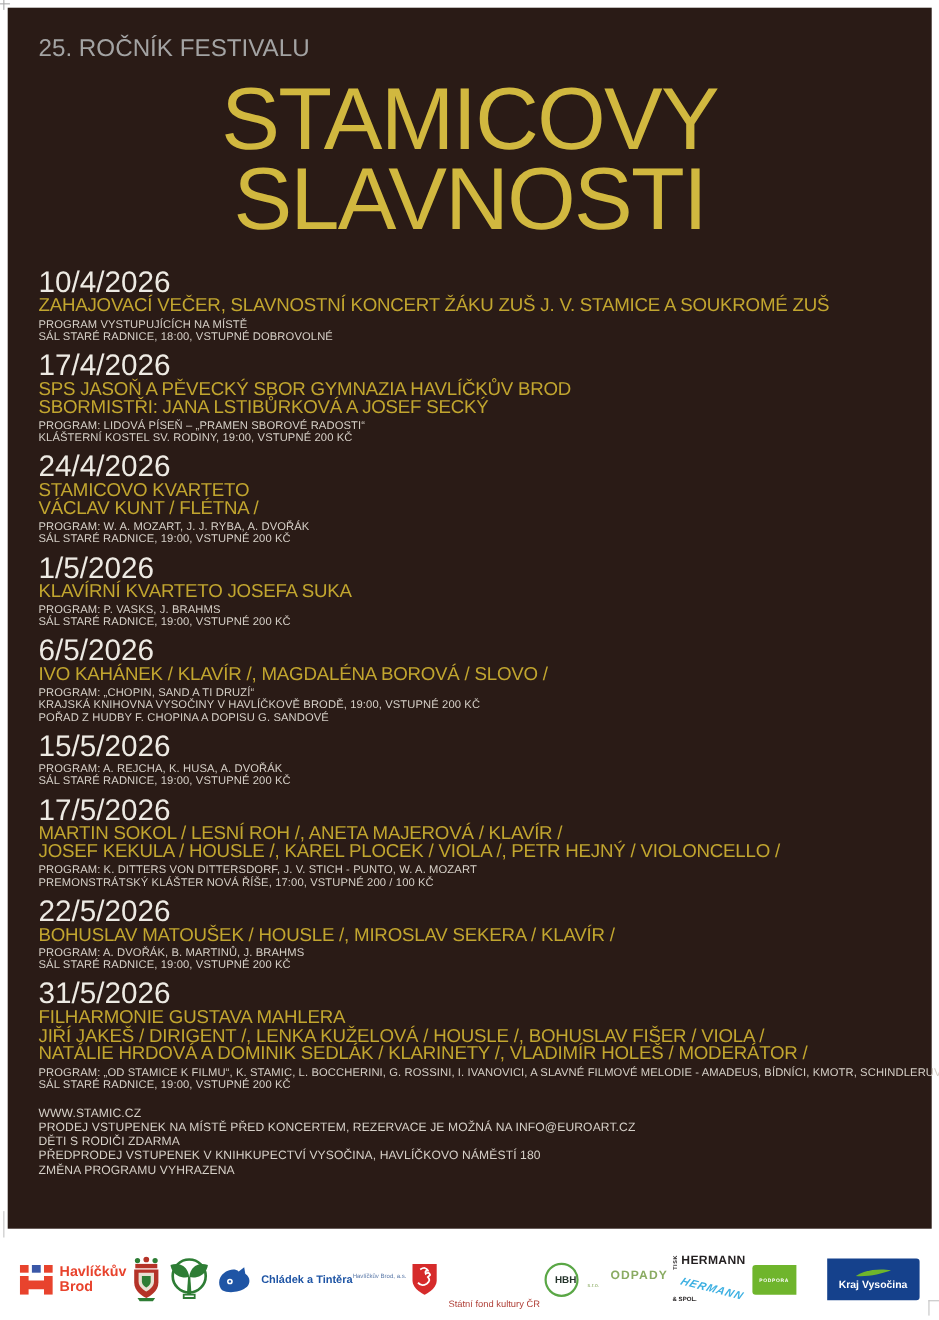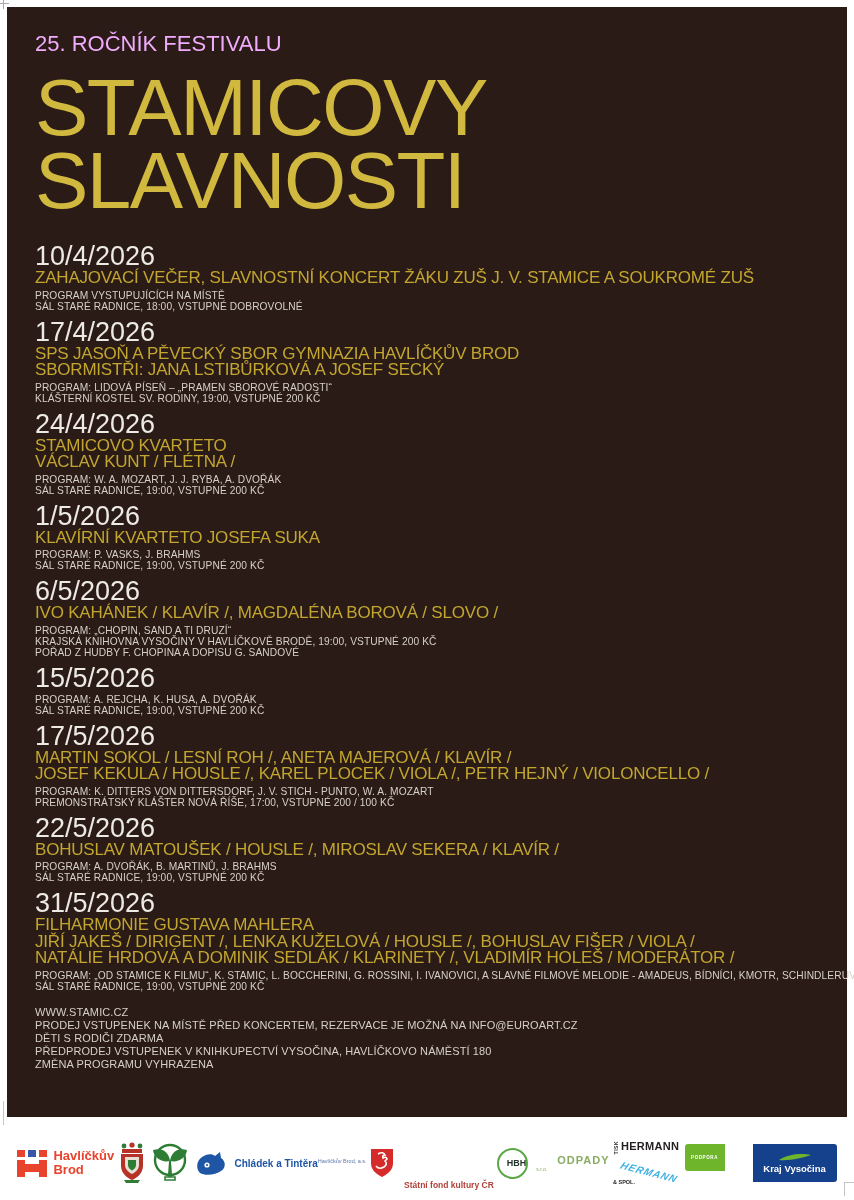--- a/index.html
+++ b/index.html
@@ -9,25 +9,25 @@
   }
   .poster {
     position:absolute; left:7px; top:7px; width:840px; height:1110px;
     background:#2a1b16; box-sizing:border-box; padding:24px 28px 0 28px;
   }
   .organizer {
     color:#e9e5df; font-size:12.5px; line-height:15px; letter-spacing:0.2px;
     margin-bottom:13px; white-space:nowrap;
   }
   .edition {
-    color:#f0abfc; font-size:22px; line-height:26px; margin-bottom:14px; white-space:nowrap;
+    color:#a3a3a3; font-size:22px; line-height:26px; margin-bottom:14px; white-space:nowrap;
   }
   .main-title {
     color:#d1b83f; font-size:80px; line-height:73px; letter-spacing:-1.5px;
-    margin-bottom:26px; font-weight:400;
+    margin-bottom:26px; font-weight:400;text-align:center;
   }
   .event { margin-bottom:7px; }
   .event-date {
     color:#edeae3; font-size:27px; line-height:26px; margin-bottom:1px; white-space:nowrap;
   }
   .event-title {
     color:#c2a62f; font-size:17px; line-height:16.5px; white-space:nowrap; letter-spacing:-0.2px;
   }
   .event-details { margin-top:3px; }
   .event-detail {
@@ -55,21 +55,21 @@
     padding:0 14px; box-sizing:border-box;
   }
   .logo { display:flex; align-items:center; gap:6px; }
 
   .hb-name { color:#e8432d; font-weight:bold; font-size:13px; line-height:14px; }
 
   .chladek-text { display:flex; flex-direction:row; }
   .chladek-name { color:#1f55a5; font-weight:bold; font-size:10px; line-height:11px; }
   .chladek-sub { color:#5b79a8; font-size:5.5px; line-height:7px; }
 
-  .fond-label { color:#b04038; font-size:8.5px; font-weight:bold; margin-left:4px;margin-top:44px; }
+  .fond-label { color:#b04038; font-size:8.5px; font-weight:normal; margin-left:4px;margin-top:44px; }
 
   .hbh-circle {
     width:27px; height:27px; border:2px solid #5aa746; border-radius:50%;
     display:flex; align-items:center; justify-content:flex-end;
     color:#24332a; font-weight:bold; font-size:9px;
   }
   .hbh-right { display:flex; flex-direction:column; margin-left:2px; }
   .hbh-odpady { color:#8aab62; font-weight:bold; font-size:11px; letter-spacing:1px; line-height:11px;margin-left:21px; }
   .hbh-sro { color:#8aab62; font-size:5px; line-height:6px; }
 
@@ -80,21 +80,21 @@
     writing-mode:vertical-rl; transform:rotate(180deg); line-height:6px;
   }
   .hermann-name { color:#231f20; font-weight:bold; font-size:11px; line-height:11px; letter-spacing:0.3px; }
   .hermann-mirror {
     color:#29a8df; font-weight:bold; font-size:10px; font-style:italic;
     transform:rotate(14deg) skewX(-12deg); transform-origin:left top;
     margin:1px 0 0 10px; letter-spacing:1px; opacity:0.9; line-height:10px;
   }
   .hermann-spol { color:#231f20; font-weight:bold; font-size:5.5px; margin-top:2px; }
 
-  .logo-vysocina { display:flex; align-items:flex-start;gap:28px; }
+  .logo-vysocina { display:flex; align-items:center;gap:28px; }
   .vys-green {
     width:40px; height:27px; background:#6fb52c; border-radius:3px 0 0 3px;
     display:flex; align-items:center; justify-content:center;
   }
   .vys-green span { color:#ffffff; font-size:4.5px; font-weight:bold; letter-spacing:0.6px; }
   .vys-blue {
     width:84px; height:38px; background:#15418c; border-radius:0 3px 3px 0;
     display:flex; flex-direction:column; align-items:center; justify-content:center;
   }
   .vys-blue .vys-label { color:#ffffff; font-size:9.5px; font-weight:bold; margin-top:1px; }

